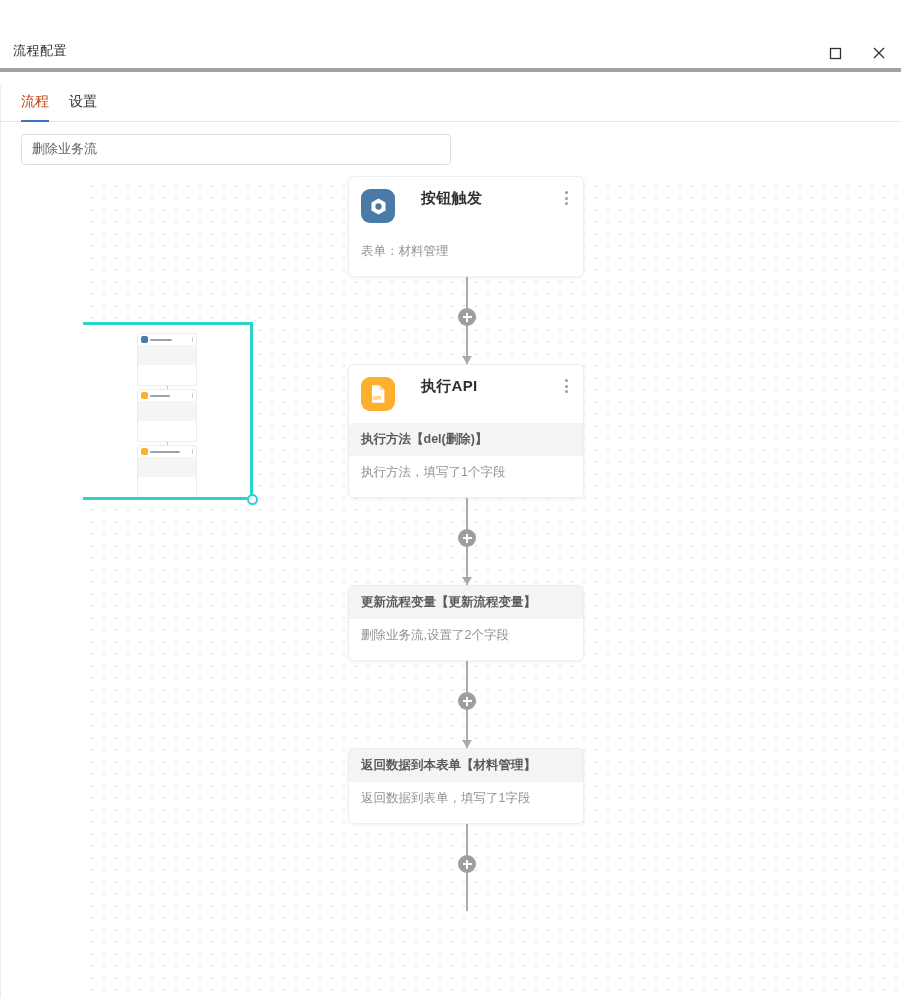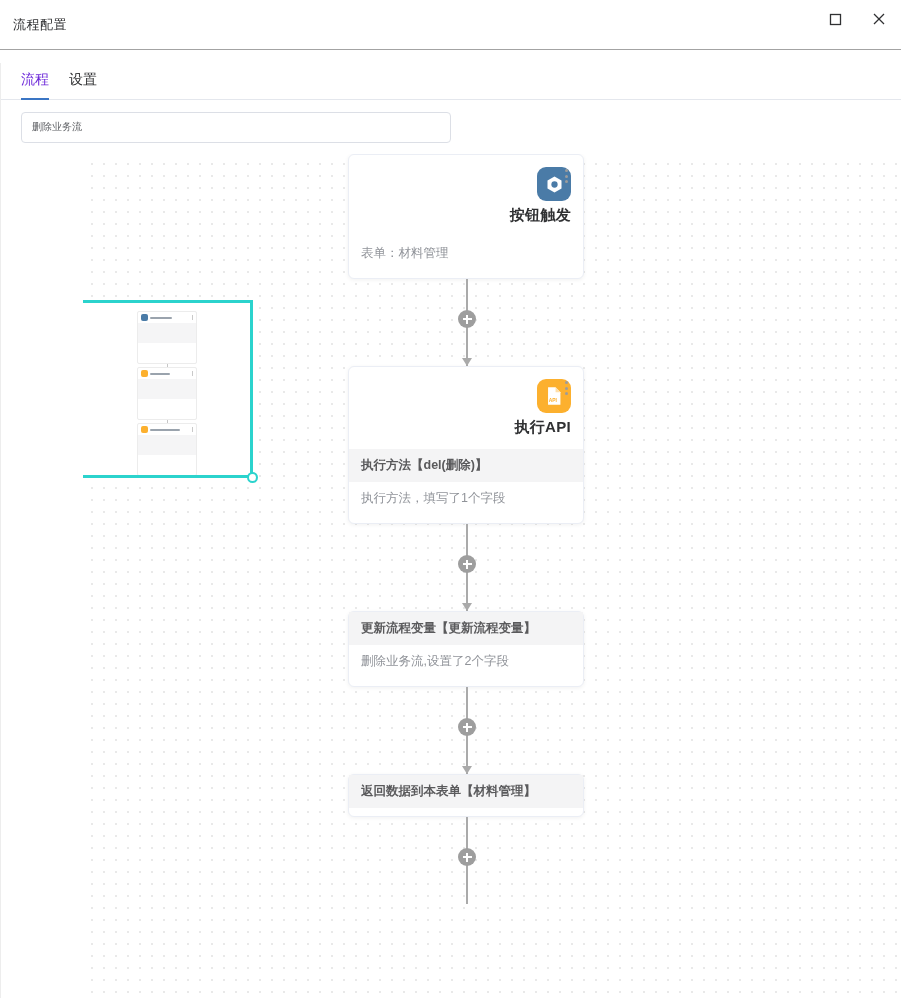--- a/index.html
+++ b/index.html
@@ -6,25 +6,26 @@
   html, body {
     width: 901px; height: 998px;
     font-family: "Liberation Sans", "DejaVu Sans", sans-serif;
     background: #ffffff;
     overflow: hidden;
   }
 
   
   .titlebar {
     position: relative;
-    height: 50px;
-    background: #ffffff;
-    border-bottom: 1px solid #a3a3a3;
-    display: flex;
-    align-items: center;
+    height: 38px;
+    background: #ffffff;
+    border-bottom: 4px solid #a3a3a3;
+    display: flex;
+    align-items: center;
+    margin-top: 34px;
   }
   .titlebar-title {
     font-size: 13px;
     color: #303133;
     padding-left: 13px;
     letter-spacing: .5px;
   }
   .titlebar-controls {
     position: absolute;
     right: 0; top: 0;
@@ -60,21 +61,21 @@
     border-bottom: 1px solid #e4e7ed;
   }
   .tab {
     font-size: 14px;
     color: #303133;
     padding: 0 0 10px 0;
     margin-right: 20px;
     cursor: pointer;
     position: relative;
   }
-  .tab.active { color: #6d28d9; font-weight: 400; text-align: center; }
+  .tab.active { color: #c2410c; font-weight: 400; text-align: center; }
   .tab.active::after {
     content: "";
     position: absolute;
     left: 0; right: 0; bottom: -1px;
     height: 2px;
     background: #3a75c4;
   }
 
   
   .toolbar {
@@ -83,21 +84,21 @@
     padding: 0 20px;
     display: flex;
     align-items: center;
   }
   .flow-name-input {
     width: 430px;
     height: 31px;
     border: 1px solid #dcdfe6;
     border-radius: 4px;
     padding: 0 10px;
-    font-size: 10px;
+    font-size: 13px;
     color: #606266;
     font-family: Liberation Mono, monospace;
     outline: none;
     background: #fff;
   }
   .toolbar-right {
     position: absolute;
     right: 21px;
     display: flex;
     gap: 10px;
@@ -218,25 +219,24 @@
     width: 236px;
     background: #ffffff;
     border: 1px solid #ebeef5;
     border-radius: 6px;
     box-shadow: 0 1px 4px rgba(0,0,0,.06);
     padding-bottom: 8px;
     cursor: pointer;
   }
   .node-head {
     display: flex;
-    align-items: flex-end;
-    gap: 5px;
+    align-items: flex-start;
+    gap: 26px;
     padding: 12px 12px 12px 12px;
     position: relative;
-    flex-direction: column;
   }
   .node-icon {
     width: 34px; height: 34px;
     border-radius: 9px;
     flex: 0 0 auto;
     display: flex;
     align-items: center;
     justify-content: center;
   }
   .node-icon.blue { background: #4a7ba7; }
@@ -464,20 +464,21 @@
       </div>
 
       <div class="connector">
         <div class="vline"></div>
         <div class="plus"></div>
         <div class="arrow"></div>
       </div>
 
       <div class="node">
         <div class="node-row primary">返回数据到本表单【材料管理】</div>
+        <div class="node-row secondary">返回数据到表单，填写了1字段</div>
       </div>
 
       <div class="connector">
         <div class="vline"></div>
         <div class="plus"></div>
 
       </div>
 
     </div>
   </div>

